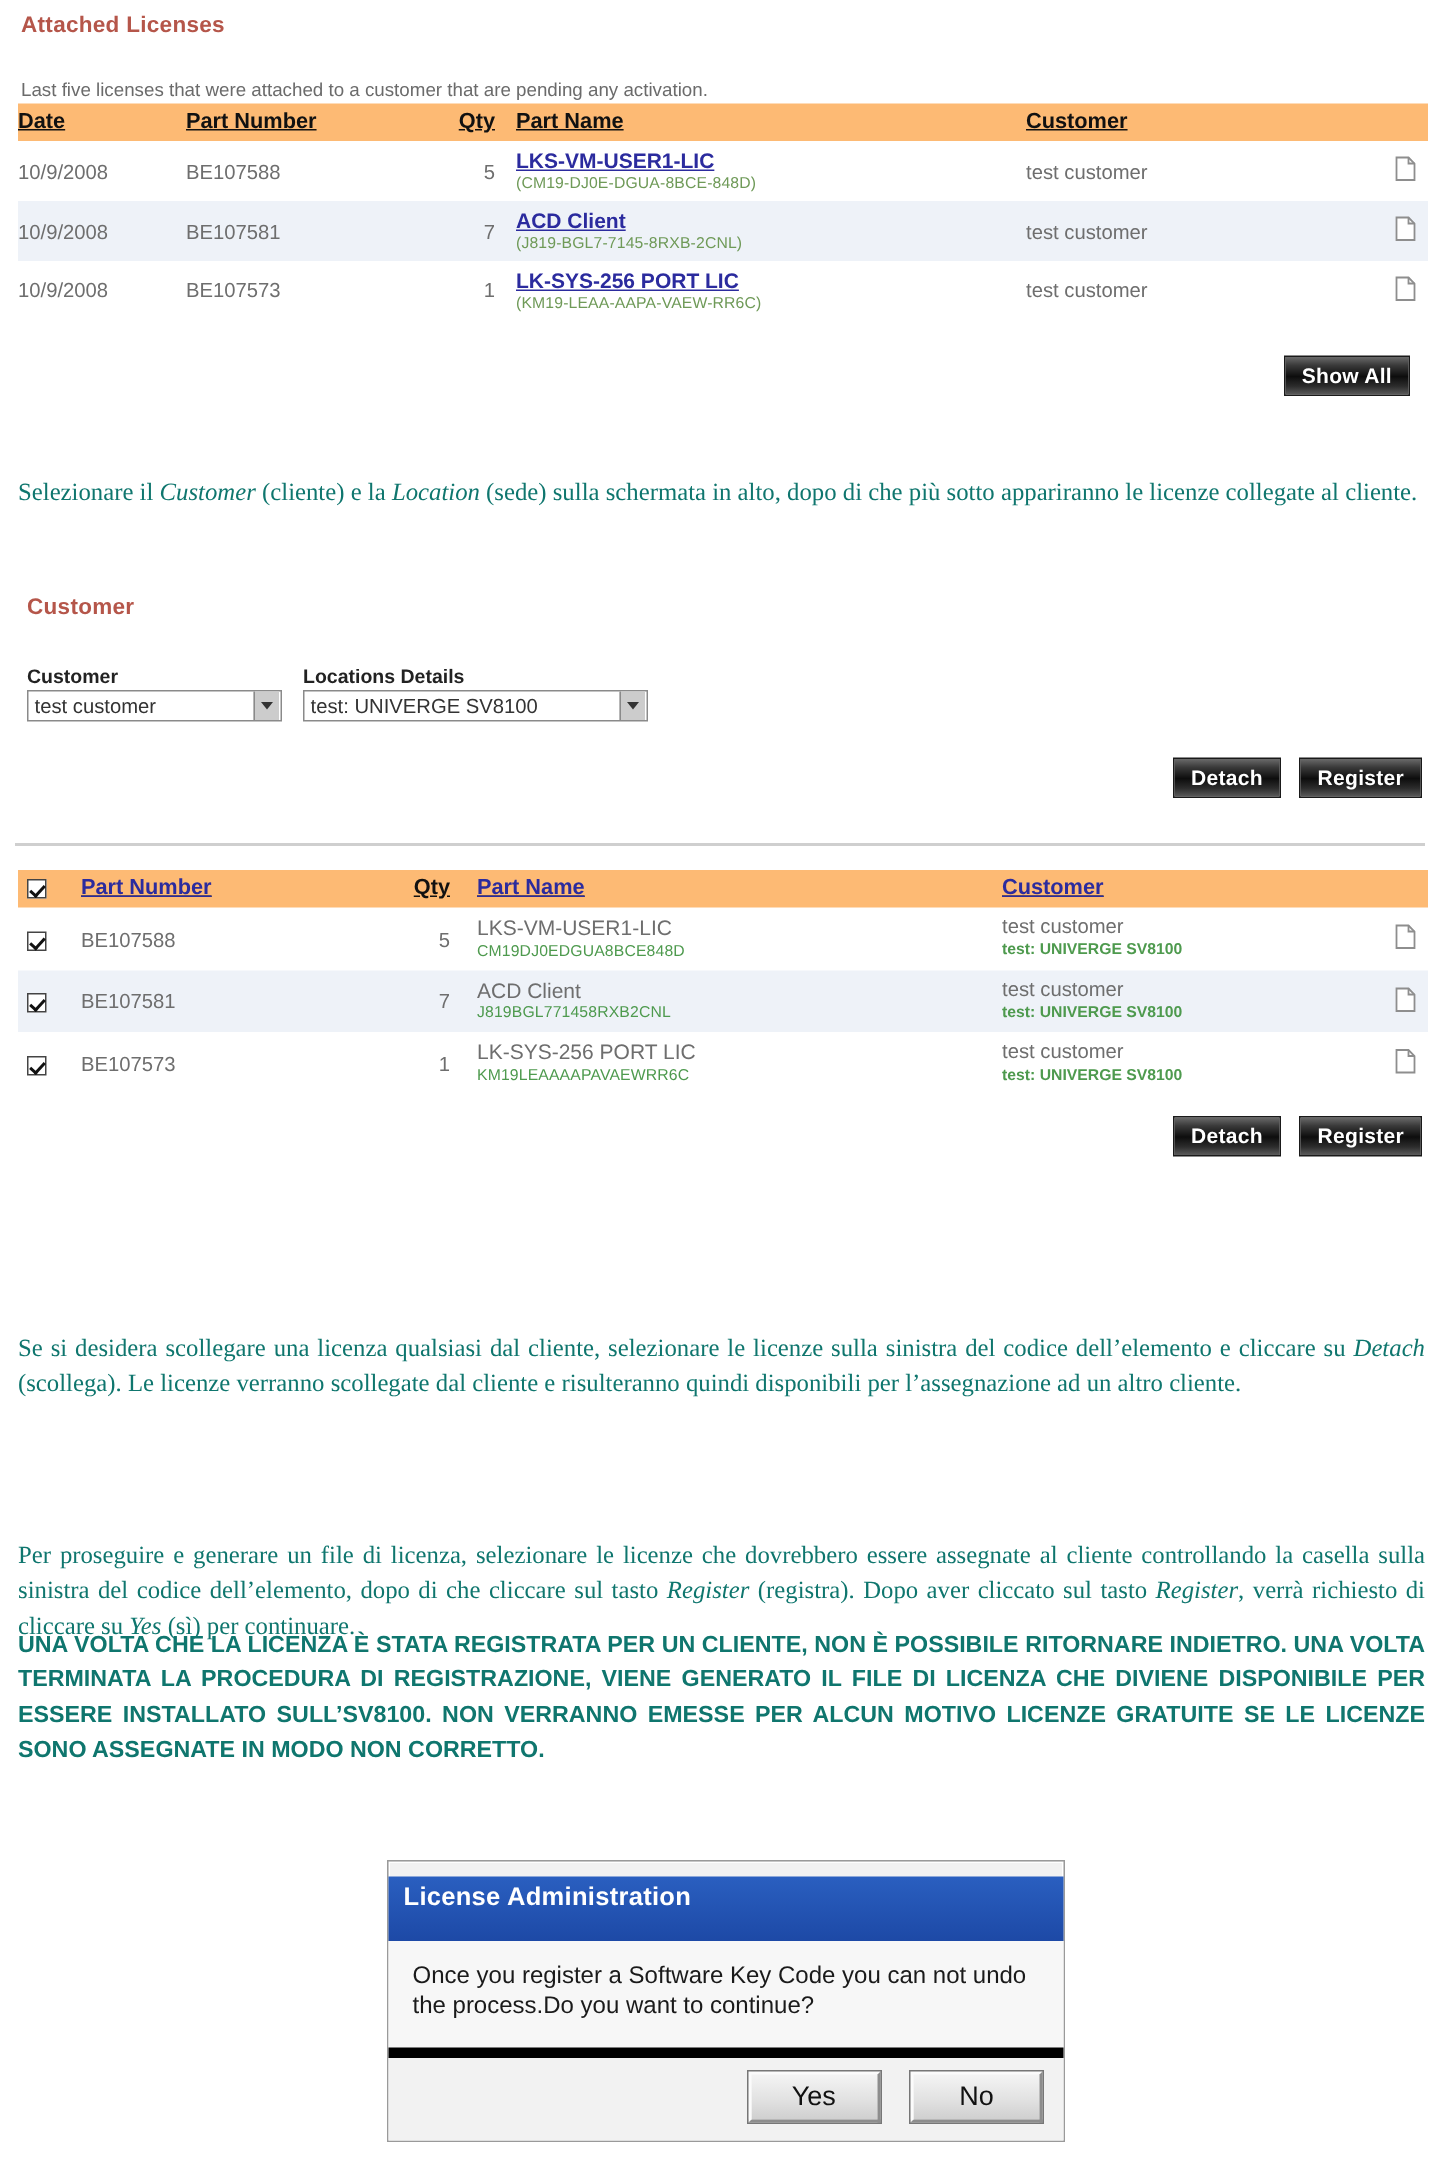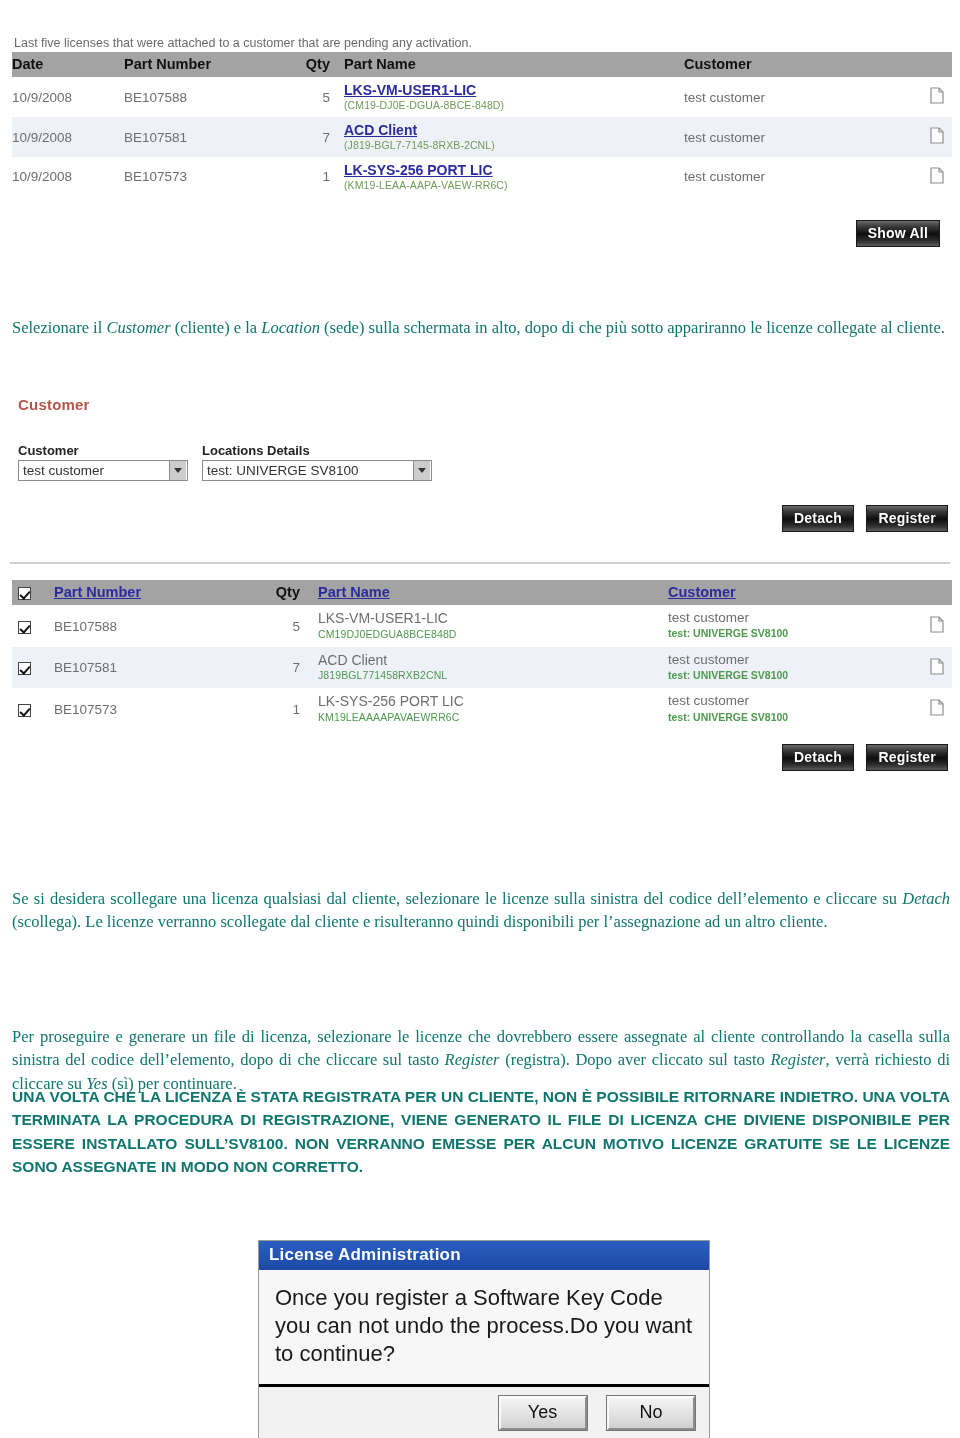--- a/index.html
+++ b/index.html
@@ -37,23 +37,24 @@
   table.lic {
     border-collapse: collapse;
     width: 940px;
     table-layout: fixed;
   }
   table.lic th {
     text-align: left;
     font-size: 14.5px;
     font-weight: bold;
     padding: 4px 0 5px 0;
-    background: #a3a3a3;
+    background: #fdba74;
     color: #111;
     vertical-align: bottom;
+    text-decoration: underline;
   }
   table.lic td {
     font-size: 13.5px;
     color: #6e6e6e;
     padding: 5px 0 4px 0;
     vertical-align: middle;
   }
   tr.alt td { background: #eef2f8; }
 
   .partlink {
@@ -184,28 +185,29 @@
     width: 452px;
     border: 1px solid #9a9a9a;
     background: #f2f2f2;
     box-shadow: 0 0 0 1px #ffffff inset;
   }
   .dlg-title {
     background: linear-gradient(to bottom, #2a5fc0 0%, #1d49a6 100%);
     color: #ffffff;
     font-size: 17px;
     font-weight: bold;
-    padding: 4px 10px 5px 10px;
+    padding: 4px 10px 19px 10px;
     letter-spacing: .2px;
+    margin-top: 10px;
   }
   .dlg-body {
     background: #f7f7f7;
-    border-bottom: 3px solid #000000;
+    border-bottom: 7px solid #000000;
     padding: 14px 14px 16px 16px;
-    font-size: 22px;
+    font-size: 16px;
     line-height: 1.28;
     color: #1a1a1a;
   }
   .dlg-footer {
     padding: 9px 14px 12px 0;
     text-align: right;
     background: #f2f2f2;
   }
   .dlg-btn {
     display: inline-block;
@@ -219,20 +221,21 @@
     border: 2px solid;
     border-color: #fbfbfb #8d8d8d #8d8d8d #fbfbfb;
     outline: 1px solid #777;
   }
 </style>
 </head>
 <body>
 
 <div class="shot" style="top:8px;">
 
+  <div class="section-title" style="margin-left:14px;">Attached Licenses</div>
 
   <div class="hint-text" style="margin:28px 0 2px 14px;">Last five licenses that were attached to a customer that are pending any activation.</div>
 
   <table class="lic" style="margin-left:12px;">
     <colgroup>
       <col style="width:112px">
         <col style="width:160px">
         <col style="width:60px">
       <col style="width:340px">
         <col style="width:210px">

